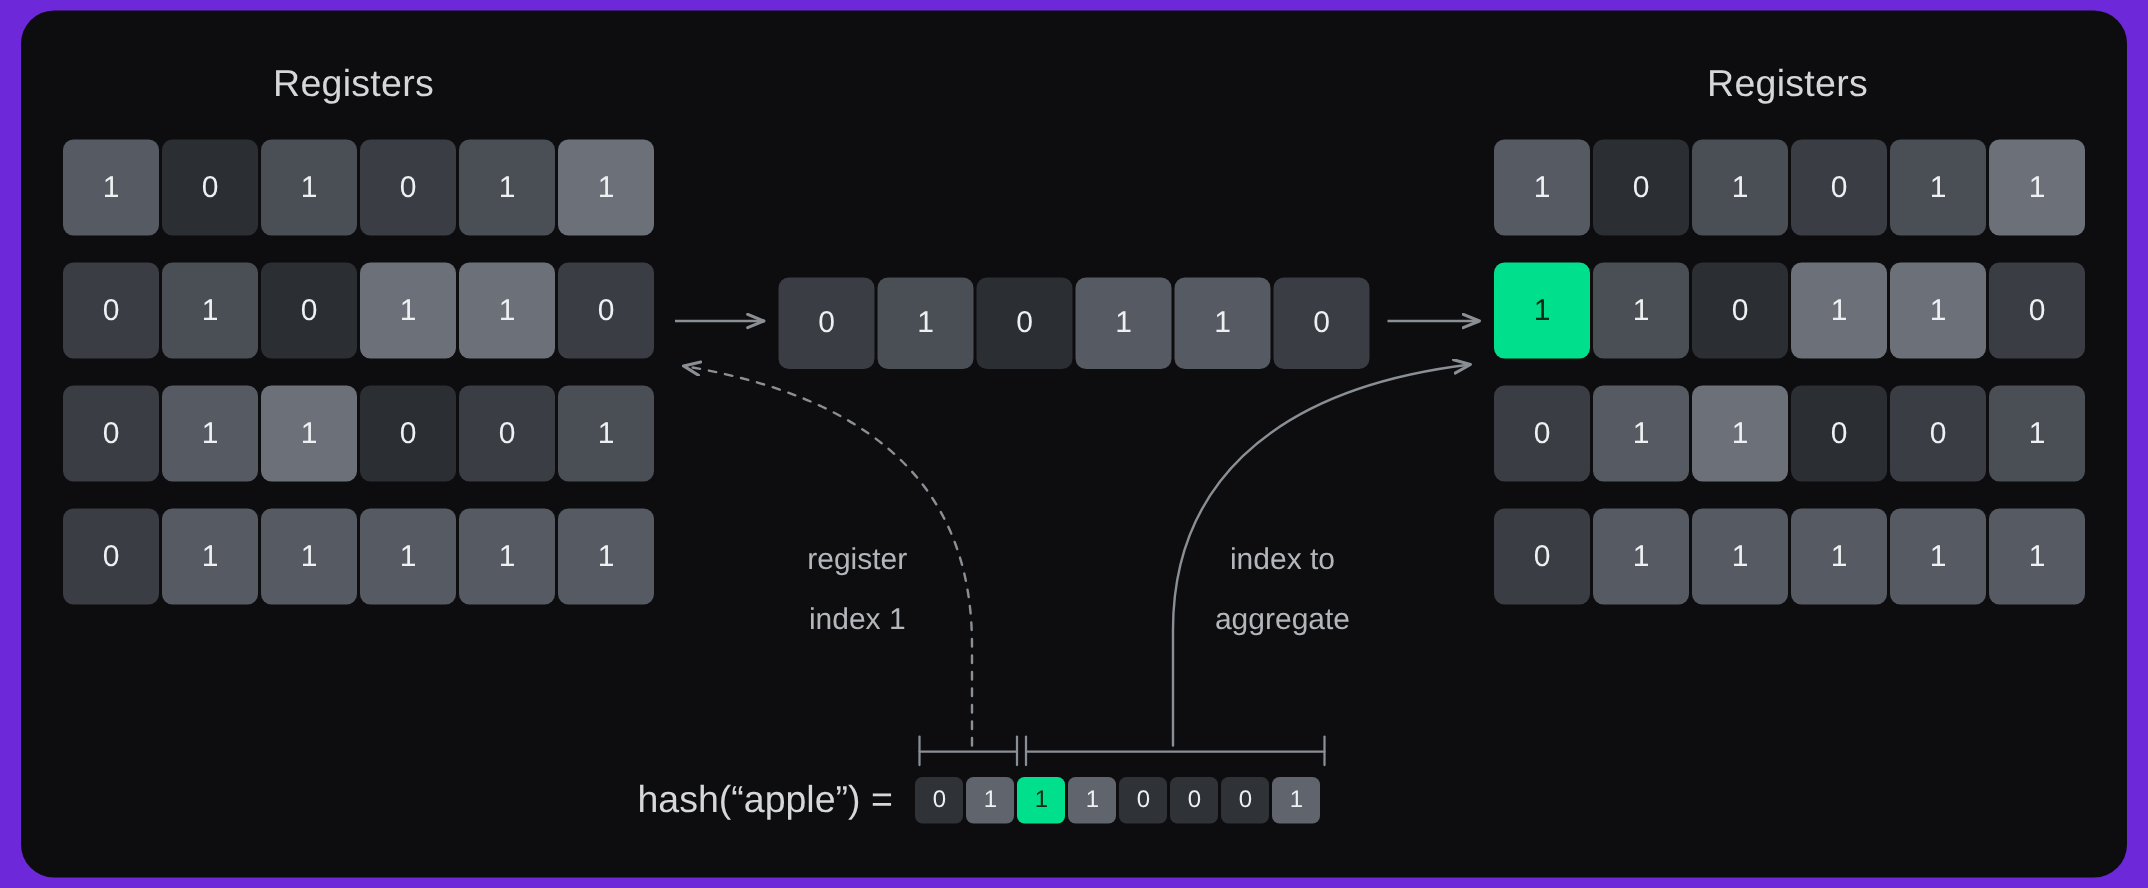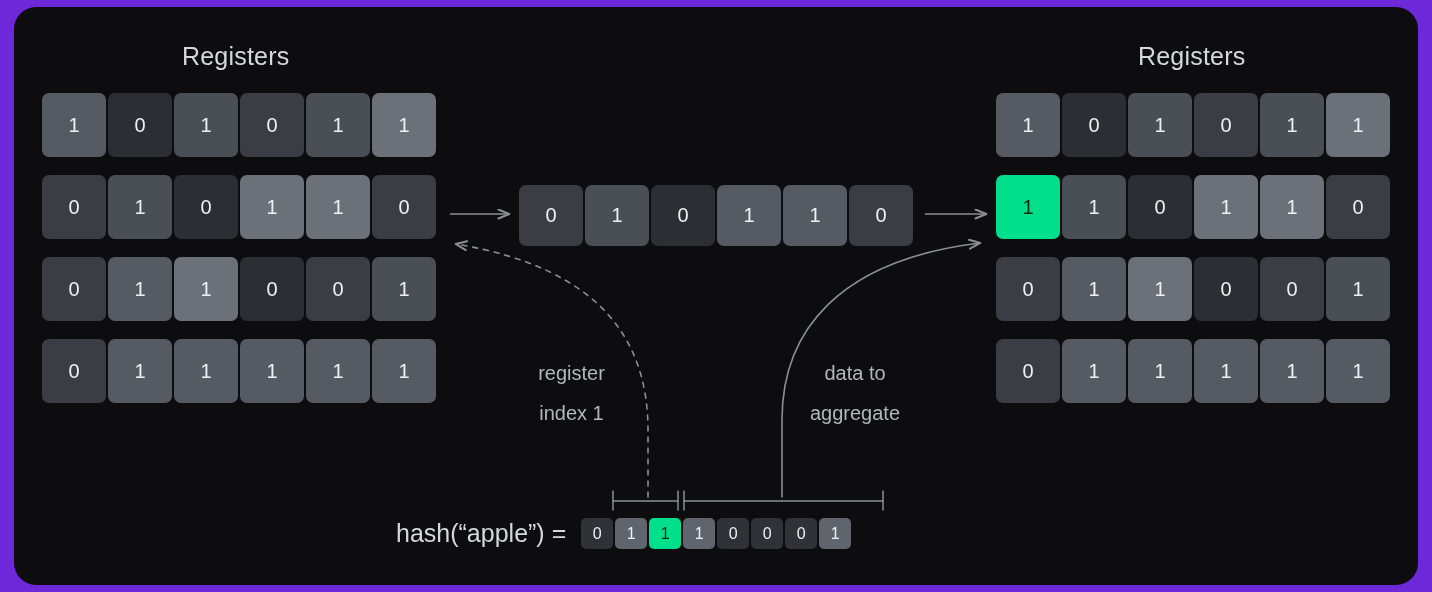--- a/index.html
+++ b/index.html
@@ -99,21 +99,21 @@
     color: #b3b6bb;
     text-align: center;
     white-space: pre-line;
   }
   #note-index { left: 500px; top: 353px; width: 143px; }
   #note-data  { left: 785px; top: 353px; width: 140px; }
 
   
   #hash-row {
     position: absolute;
-    left: 396px;
+    left: 425px;
     top: 518px;
     display: flex;
     align-items: center;
     gap: 0px;
   }
   #hash-label {
     font-size: 25px;
     color: #d5d7da;
     white-space: nowrap;
     margin-right: 15px;
@@ -230,21 +230,21 @@
         <div class="cell s3">1</div>
         <div class="cell s3">1</div>
         <div class="cell s3">1</div>
         <div class="cell s3">1</div>
         <div class="cell s3">1</div>
       </div>
     </div>
 
   <div class="note" id="note-index">register
 index 1</div>
-  <div class="note" id="note-data">data to
+  <div class="note" id="note-data">index to
 aggregate</div>
 
   <div id="hash-row">
     <span id="hash-label">hash(“apple”) =</span>
     <span id="hash-bits">
         <div class="bit b0">0</div>
         <div class="bit b1">1</div>
         <div class="bit hi">1</div>
         <div class="bit b1">1</div>
         <div class="bit b0">0</div>

